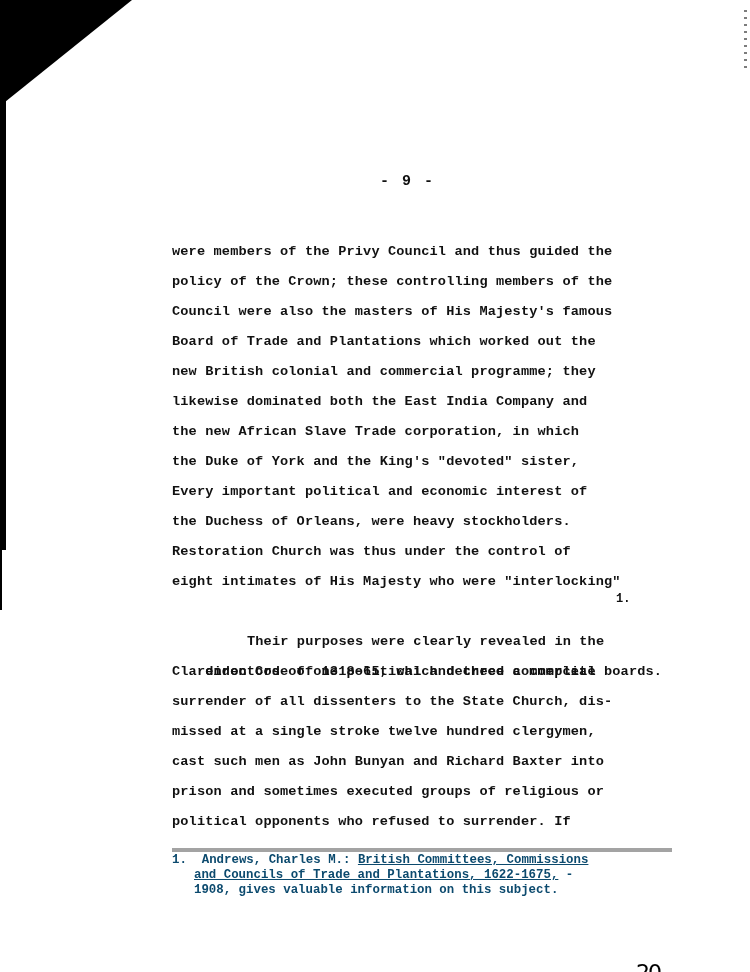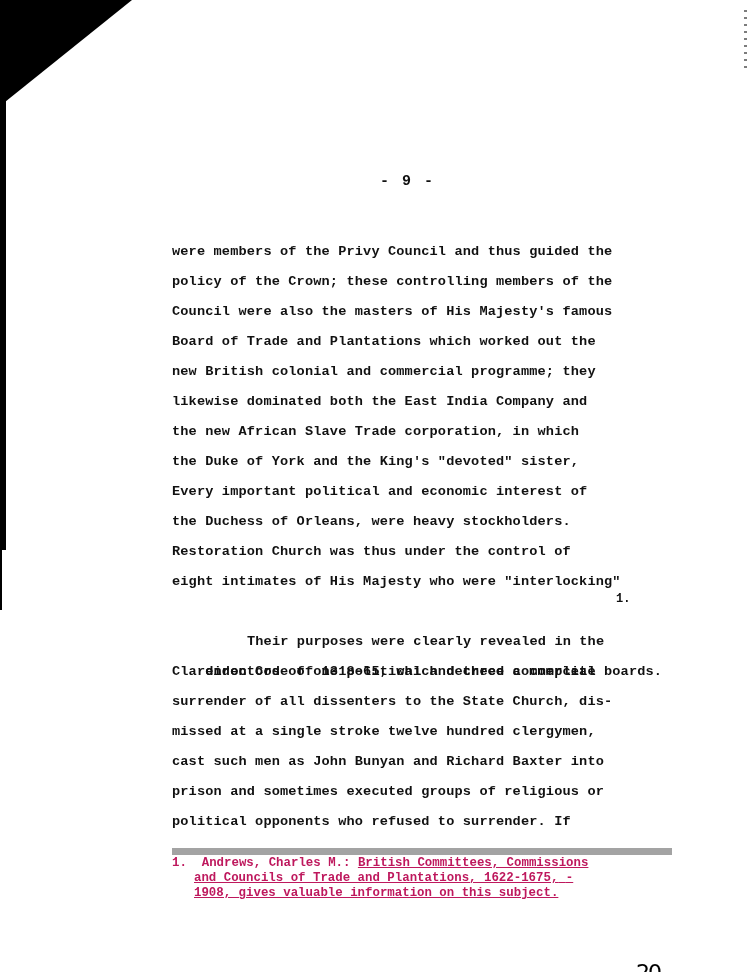--- a/index.html
+++ b/index.html
@@ -75,32 +75,31 @@
       font-size: 12px;
       font-weight: bold;
     }
     .footnote {
       position: absolute;
       left: 172px;
       top: 848px;
       width: 500px;
       font-size: 12.4px;
       font-weight: bold;
-      color: #be185d;
-      border-top: 7px solid #a3a3a3;
+      color: #0c4a6e;
+      border-top: 4px solid #a3a3a3;
       padding-top: 1px;
     }
     .fn-line {
       height: 15px;
       line-height: 15px;
       white-space: pre;
     }
     .fn-line.cont {
       padding-left: 22px;
-      text-decoration: underline;
     }
     .underline {
       text-decoration: underline;
     }
     .next-page-mark {
       position: absolute;
       left: 636px;
       top: 960px;
       font-size: 22px;
       font-family: "DejaVu Sans", sans-serif;

